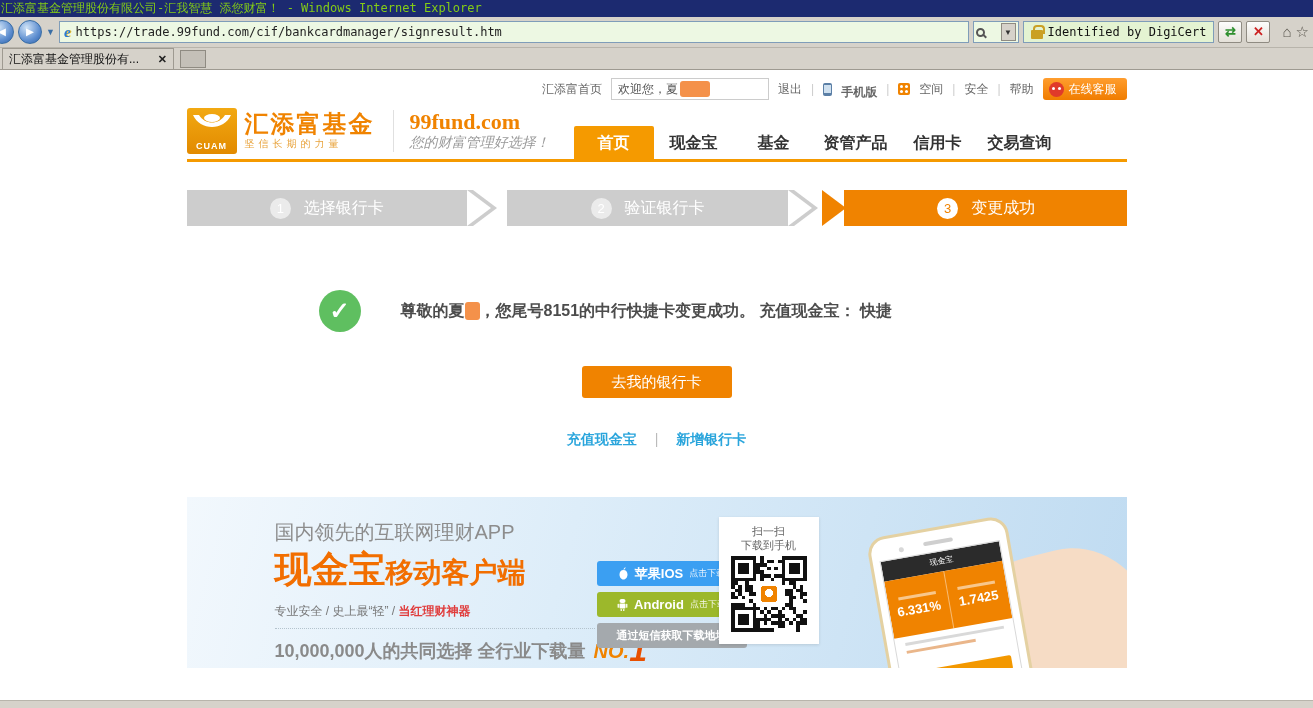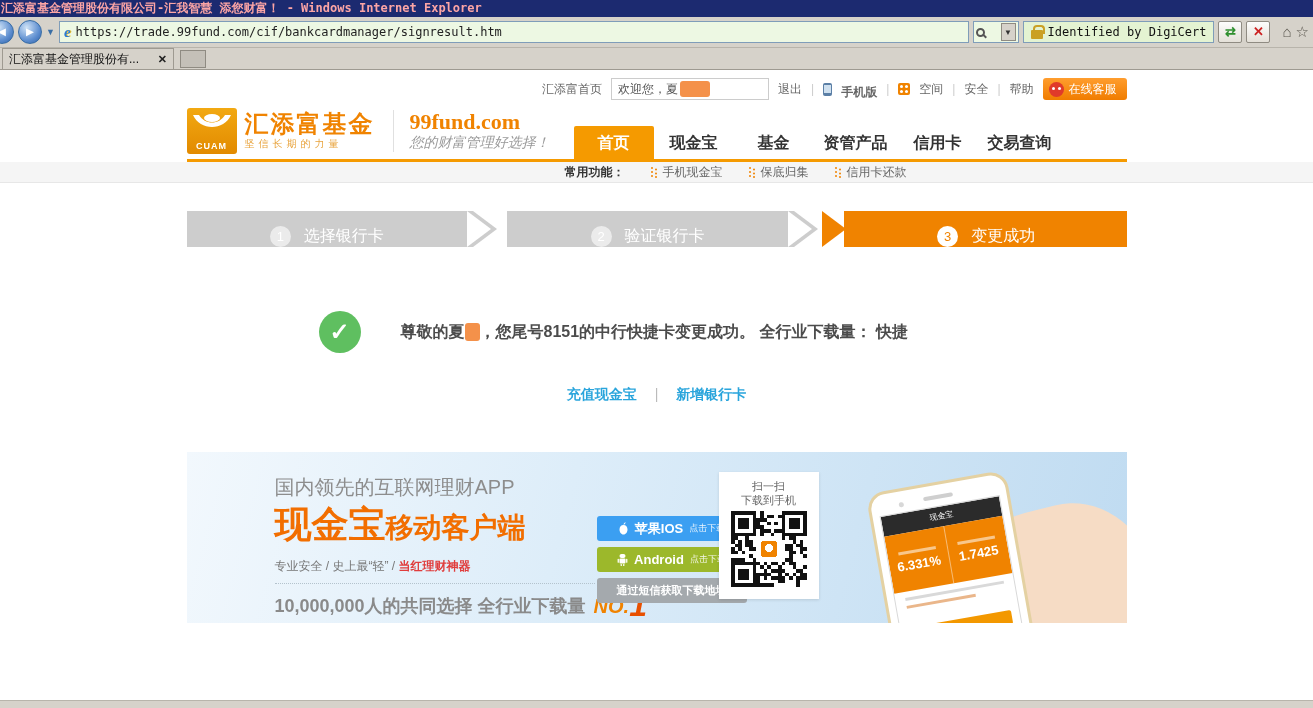--- a/index.html
+++ b/index.html
@@ -1,19 +1,19 @@
 <!DOCTYPE html>
 <html><head>
 <meta charset="utf-8">
 <style>
   * { margin:0; padding:0; box-sizing:border-box; }
   html,body { width:1313px; height:708px; overflow:hidden; font-family:"Liberation Sans",sans-serif; background:#fff; }
 
   
-  .titlebar { height:17px; background:#1c2a70; color:#fca5a5; font-family:"DejaVu Sans Mono",monospace; font-size:12px; font-weight:bold; line-height:17px; padding-left:1px; white-space:nowrap; overflow:hidden; }
+  .titlebar { height:17px; background:#1c2a70; color:#84cc16; font-family:"DejaVu Sans Mono",monospace; font-size:12px; font-weight:normal; line-height:17px; padding-left:1px; white-space:nowrap; overflow:hidden; }
   .toolbar { height:31px; background:#d6d2ca; border-bottom:1px solid #b8b4ab; display:flex; align-items:center; padding:0 4px; gap:4px; }
   .navbtn { width:24px; height:24px; border-radius:50%; background:radial-gradient(circle at 35% 30%, #cfe3f7, #5f8fd0 60%, #2c5fa8); border:1px solid #3a6ea5; color:#fff; font-size:13px; line-height:22px; text-align:center; flex:0 0 auto; }
   .navbtn.back { margin-left:-14px; }
   .dd-tri { color:#3a6ea5; font-size:9px; flex:0 0 auto; }
   .addressbar { flex:1 1 auto; height:22px; background:#edf8e3; border:1px solid #7f9db9; display:flex; align-items:center; padding:0 4px; gap:5px; overflow:hidden; }
   .ie-e { color:#2b7bd4; font-family:"Liberation Serif",serif; font-style:italic; font-weight:bold; font-size:15px; text-shadow:1px 0 #f5c021; }
   .url { font-family:"DejaVu Sans Mono",monospace; font-size:12px; color:#222; white-space:nowrap; }
   .searchbox { width:46px; height:22px; background:#edf8e3; border:1px solid #7f9db9; display:flex; align-items:center; justify-content:space-between; padding:0 2px; flex:0 0 auto; }
   .mag { width:9px; height:9px; border:2px solid #555; border-radius:50%; position:relative; }
   .mag::after { content:""; position:absolute; width:5px; height:2px; background:#555; transform:rotate(45deg); right:-4px; bottom:-2px; }
@@ -70,21 +70,21 @@
   
   .quickbar { background:#f5f5f5; border-bottom:1px solid #e7e7e7; }
   .quickbar .inner { height:20px; display:flex; align-items:center; gap:26px; padding-left:378px; font-size:12px; color:#666; }
   .quickbar .lbl { font-weight:bold; color:#333; }
   .qitem { display:flex; align-items:center; gap:5px; color:#666; text-decoration:none; }
   .qdots { width:7px; height:11px; position:relative; display:inline-block; }
   .qdots::after { content:""; position:absolute; width:2.5px; height:2.5px; border-radius:50%; background:#f08300; left:0; top:0; box-shadow:4px 1.5px 0 #f08300,0 4px 0 #f08300,4px 5.5px 0 #f08300,0 8px 0 #f08300,4px 9px 0 #f08300; }
 
   
   .steps { margin-top:28px; height:36px; display:flex; align-items:stretch; }
-  .step { flex:1; display:flex; align-items:flex-end; justify-content:center; gap:13px; color:#fff; font-size:16px; }
+  .step { flex:1; display:flex; align-items:center; justify-content:center; gap:13px; color:#fff; font-size:16px; }
   .step.gray { background:#cdcdcd; }
   .step.orange { background:#f08300; }
   .stepnum { width:21px; height:21px; border-radius:50%; text-align:center; line-height:21px; font-size:13px; }
   .gray .stepnum { background:rgba(255,255,255,.6); color:#fff; }
   .orange .stepnum { background:#fff; color:#f08300; }
   .chev { flex:0 0 auto; }
 
   
   .success { margin-top:64px; display:flex; align-items:center; padding-left:132px; }
   .okcircle { width:42px; height:42px; border-radius:50%; background:#5fbf60; color:#fff; font-size:24px; font-weight:bold; text-align:center; line-height:42px; flex:0 0 auto; }
@@ -222,37 +222,20 @@
         <a href="#" class="tabitem active">首页</a>
         <a href="#" class="tabitem">现金宝</a>
         <a href="#" class="tabitem">基金</a>
         <a href="#" class="tabitem">资管产品</a>
         <a href="#" class="tabitem">信用卡</a>
         <a href="#" class="tabitem">交易查询</a>
       </nav>
     </div>
   </div>
 
-  <div class="quickbar">
-    <div class="container inner">
-      <span class="lbl">常用功能：</span>
-      <a href="#" class="qitem">
-        <span class="qdots"></span>
-        <span>手机现金宝</span>
-      </a>
-      <a href="#" class="qitem">
-        <span class="qdots"></span>
-        <span>保底归集</span>
-      </a>
-      <a href="#" class="qitem">
-        <span class="qdots"></span>
-        <span>信用卡还款</span>
-      </a>
-    </div>
-  </div>
 
   <div class="container">
 
     <div class="steps">
       <div class="step gray">
         <span class="stepnum">1</span>
         <span>选择银行卡</span>
       </div>
       <svg class="chev" width="40" height="36" viewBox="0 0 40 36">
         <polygon points="0,0 14,0 38,18 14,36 0,36 24,18" fill="#fff"></polygon>
@@ -270,24 +253,25 @@
       </svg>
       <div class="step orange">
         <span class="stepnum">3</span>
         <span>变更成功</span>
       </div>
     </div>
 
     <div class="success">
       <div class="okcircle"><span>✓</span></div>
       <div class="msg">
-        <span>尊敬的夏</span><span class="redact in-msg"></span><span>，您尾号8151的中行快捷卡变更成功。 全行业下载量： 快捷</span>
-      </div>
-    </div>
-
+        <span>尊敬的夏</span><span class="redact in-msg"></span><span>，您尾号8151的中行快捷卡变更成功。 充值现金宝： 快捷</span>
+      </div>
+    </div>
+
+    <button class="gobtn">去我的银行卡</button>
 
     <div class="sublinks">
       <a href="#">充值现金宝</a>
       <span class="sep">|</span>
       <a href="#">新增银行卡</a>
     </div>
 
     <div class="banner">
       <div class="btxt">
         <div class="b-sub">国内领先的互联网理财APP</div>

